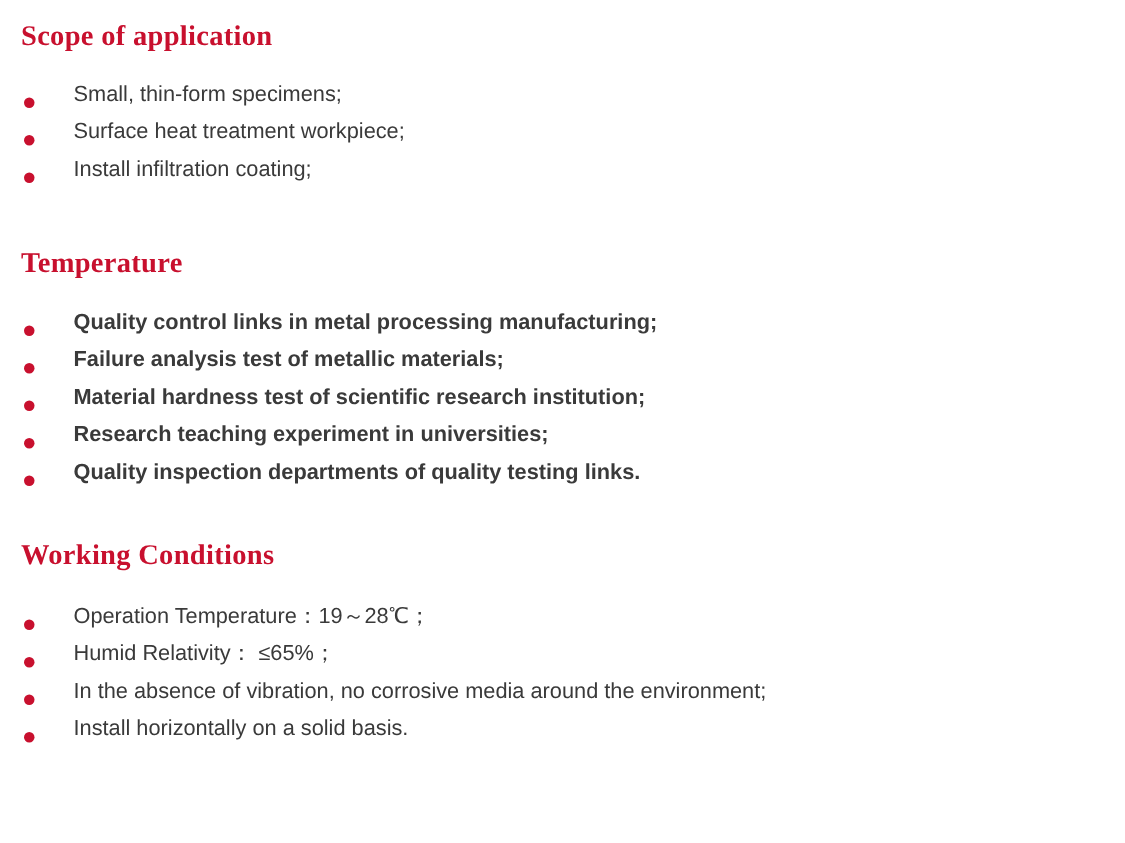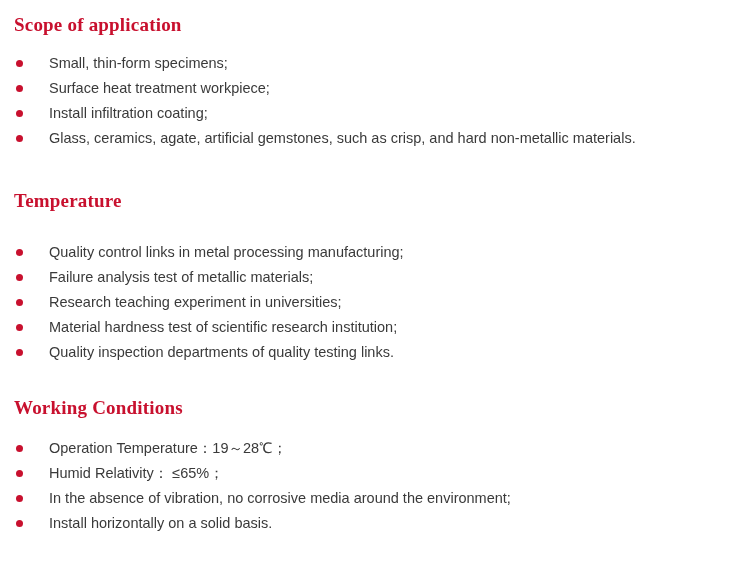--- a/index.html
+++ b/index.html
@@ -33,21 +33,21 @@
     margin: 0 0 0 2px;
     line-height: 22px;
   }
   .bullet-list {
     list-style: none;
     margin: 0;
     padding: 0;
   }
   .bullet-item {
     display: flex;
-    align-items: flex-start;
+    align-items: center;
     line-height: 25px;
   }
   .bullet-dot {
     flex: 0 0 auto;
     width: 7px;
     height: 7px;
     border-radius: 50%;
     background: #c8102e;
     margin: 9px 26px 0 4px;
   }
@@ -55,21 +55,21 @@
     flex: 1 1 auto;
     font-size: 14.5px;
     color: #3a3a3a;
     line-height: 25px;
     white-space: pre;
   }
   
   #section-scope { padding-top: 0; }
   #section-scope .bullet-list { margin-top: 15px; }
   #section-applications { margin-top: 39px; }
-  #section-applications .bullet-list { margin-top: 28px; }
+  #section-applications .bullet-list { margin-top: 16px; font-weight: bold; }
   #section-working { margin-top: 32px; }
   #section-working .bullet-list { margin-top: 17px; }
 </style>
 </head>
 <body>
 
 <div class="page">
 
   <section class="section" id="section-scope">
     <h2 class="section-title">Scope of application</h2>
@@ -79,45 +79,41 @@
         <span class="bullet-text">Small, thin-form specimens;</span>
       </li>
       <li class="bullet-item">
         <span class="bullet-dot"></span>
         <span class="bullet-text">Surface heat treatment workpiece;</span>
       </li>
       <li class="bullet-item">
         <span class="bullet-dot"></span>
         <span class="bullet-text">Install infiltration coating;</span>
       </li>
-      <li class="bullet-item">
-        <span class="bullet-dot"></span>
-        <span class="bullet-text">Glass, ceramics, agate, artificial gemstones, such as crisp, and hard non-metallic materials.</span>
-      </li>
     </ul>
   </section>
 
   <section class="section" id="section-applications">
     <h2 class="section-title">Temperature</h2>
     <ul class="bullet-list">
       <li class="bullet-item">
         <span class="bullet-dot"></span>
         <span class="bullet-text">Quality control links in metal processing manufacturing;</span>
       </li>
       <li class="bullet-item">
         <span class="bullet-dot"></span>
         <span class="bullet-text">Failure analysis test of metallic materials;</span>
       </li>
       <li class="bullet-item">
         <span class="bullet-dot"></span>
-        <span class="bullet-text">Research teaching experiment in universities;</span>
+        <span class="bullet-text">Material hardness test of scientific research institution;</span>
       </li>
       <li class="bullet-item">
         <span class="bullet-dot"></span>
-        <span class="bullet-text">Material hardness test of scientific research institution;</span>
+        <span class="bullet-text">Research teaching experiment in universities;</span>
       </li>
       <li class="bullet-item">
         <span class="bullet-dot"></span>
         <span class="bullet-text">Quality inspection departments of quality testing links.</span>
       </li>
     </ul>
   </section>
 
   <section class="section" id="section-working">
     <h2 class="section-title">Working Conditions</h2>

